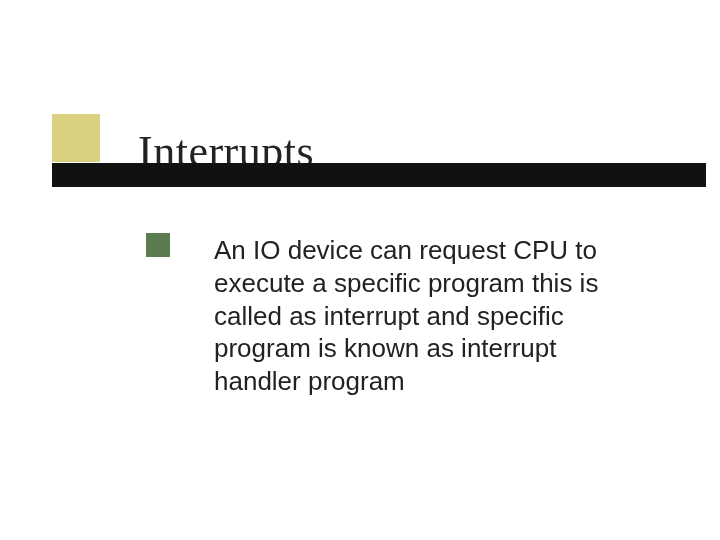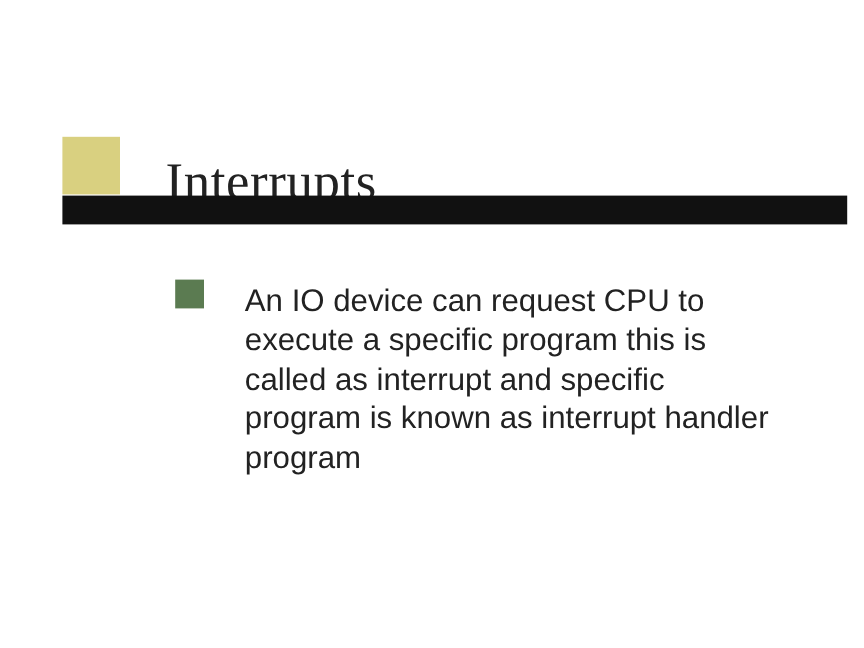--- a/index.html
+++ b/index.html
@@ -41,21 +41,21 @@
   }
   .body {
     position: absolute;
     left: 98px;
     top: 174px;
     right: 64px;
   }
   .item {
     display: flex;
     align-items: flex-start;
-    gap: 22px;
+    gap: 32px;
   }
   .bullet {
     width: 13px;
     height: 13px;
     background: #5b7b51;
     margin-top: 11px;
     flex: 0 0 auto;
   }
   .text {
     font-size: 26px;

